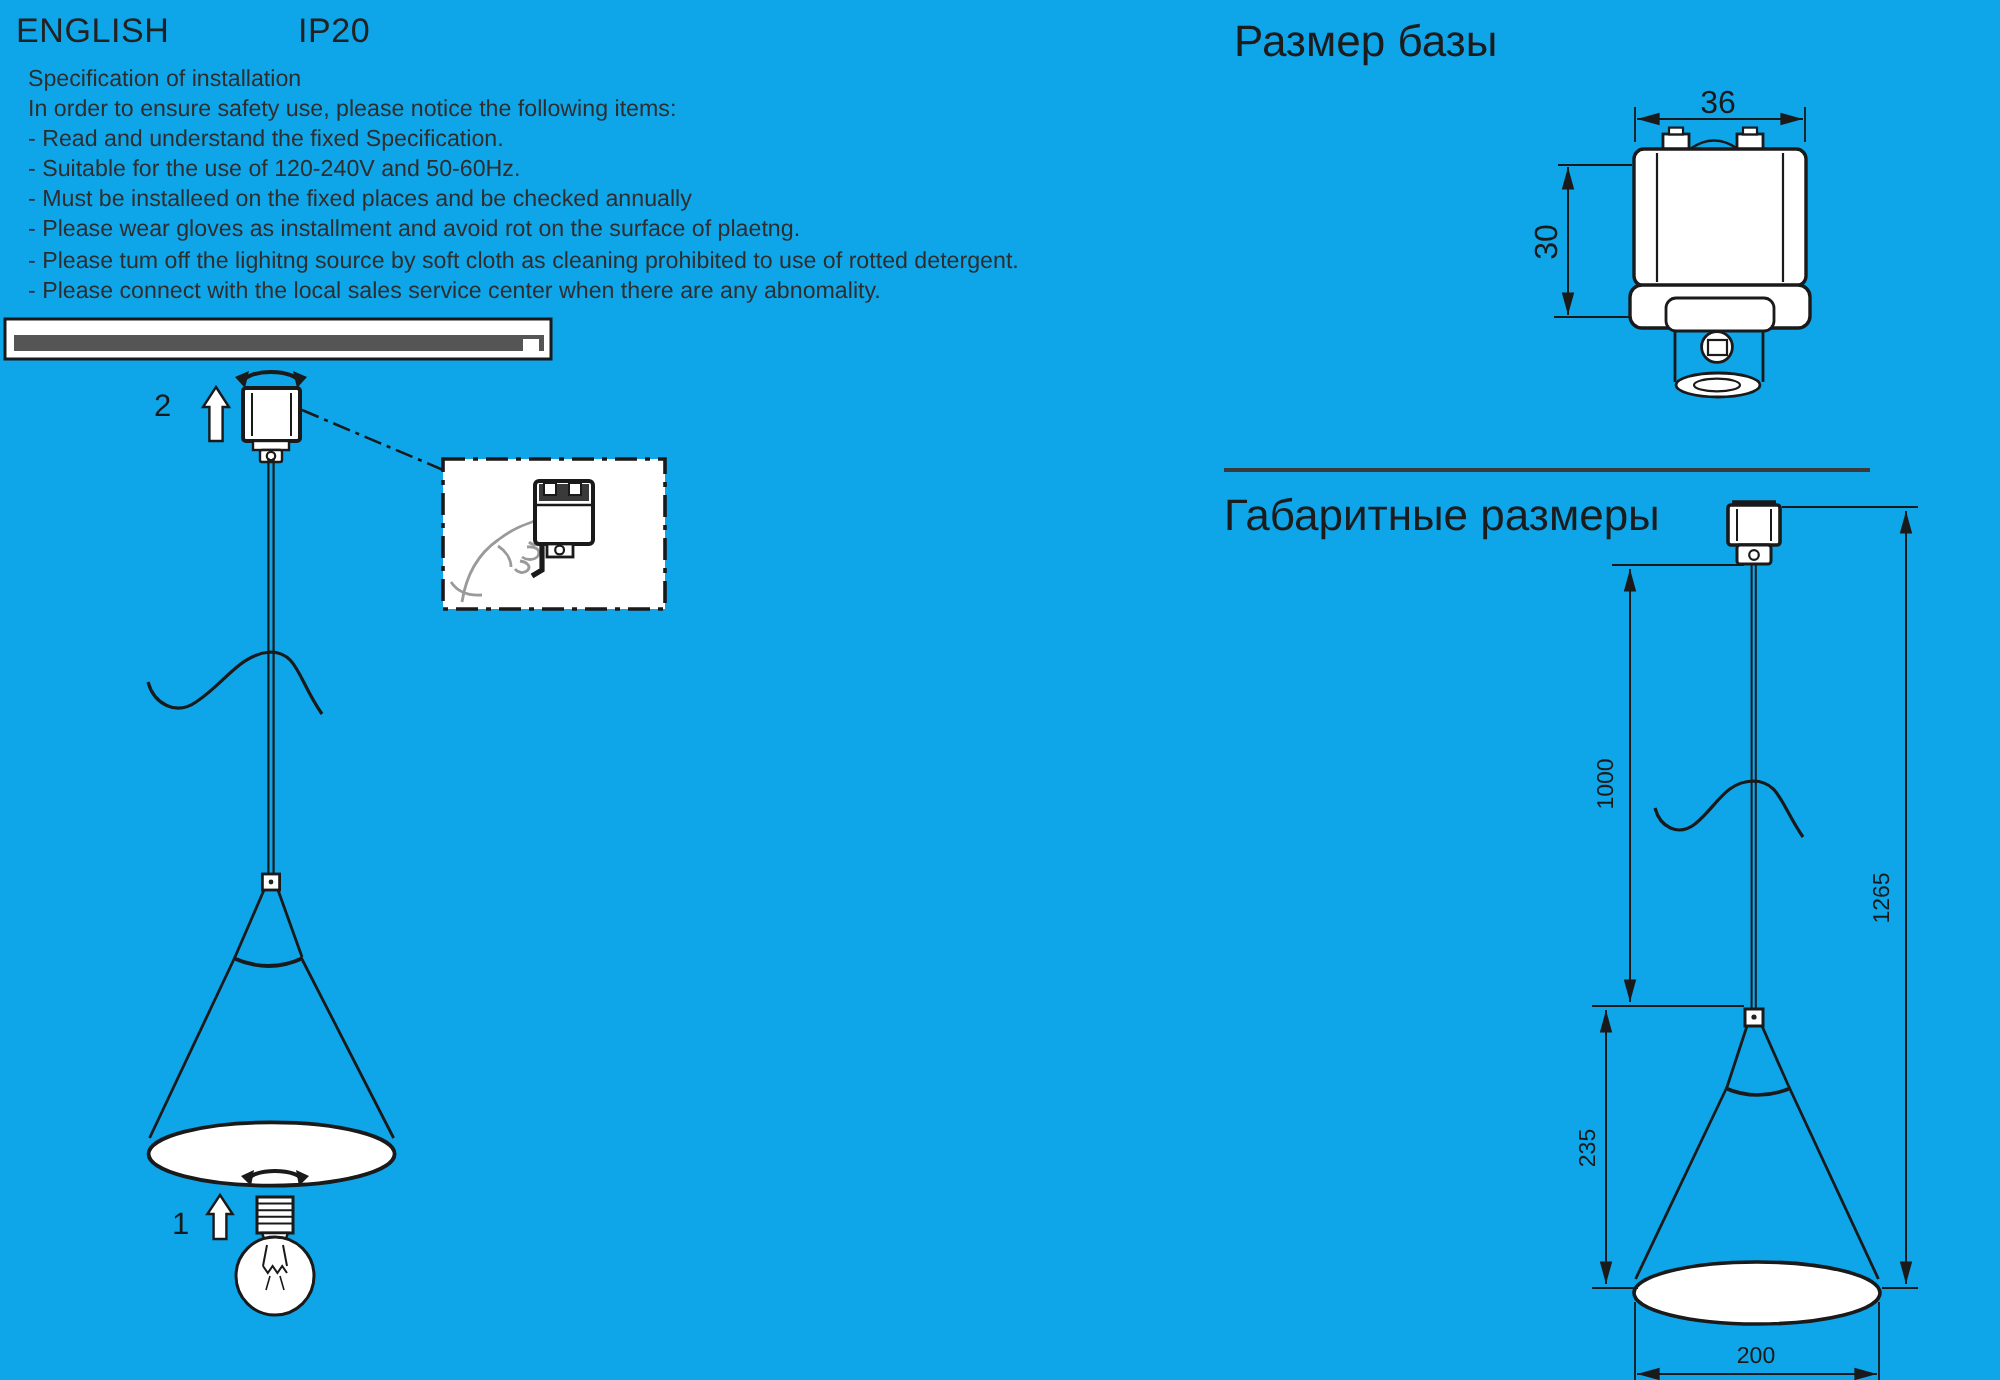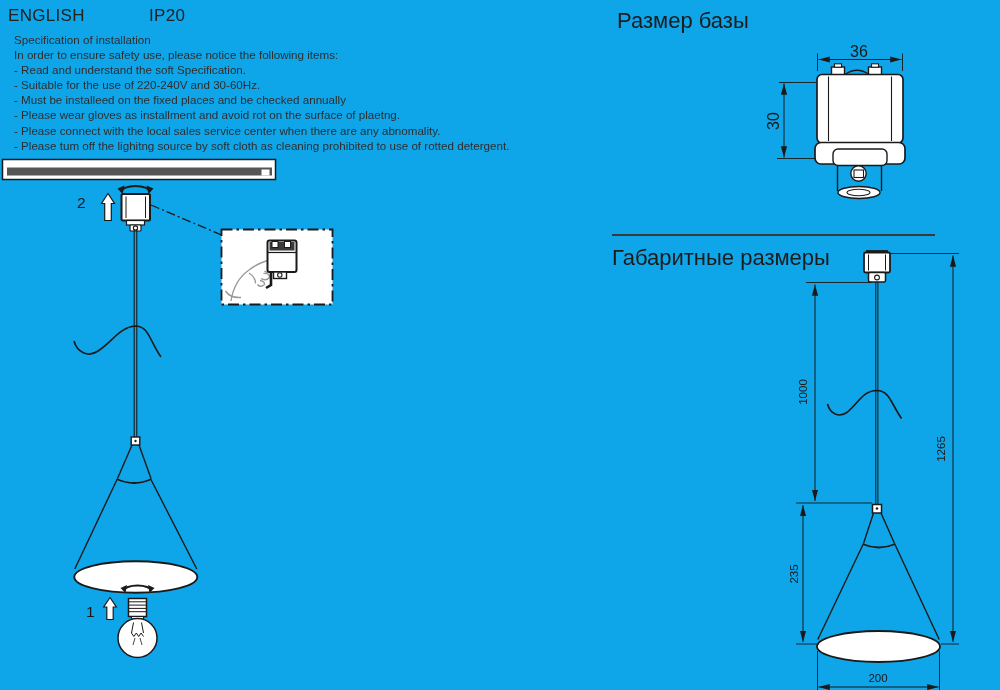--- a/index.html
+++ b/index.html
@@ -25,26 +25,26 @@
 <body>
 
 <div class="sheet">
 
   <div class="abs hdr" style="left:8px;top:6px;">ENGLISH</div>
   <div class="abs hdr" style="left:149px;top:6px;text-align:center;">IP20</div>
 
   <div class="abs spec" style="left:14px;top:32px;">
     <div>Specification of installation</div>
     <div>In order to ensure safety use, please notice the following items:</div>
-    <div>- Read and understand the soft Specification.</div>
-    <div>- Suitable for the use of 220-240V and 30-60Hz.</div>
+    <div>- Read and understand the fixed Specification.</div>
+    <div>- Suitable for the use of 120-240V and 50-60Hz.</div>
     <div>- Must be installeed on the fixed places and be checked annually</div>
     <div>- Please wear gloves as installment and avoid rot on the surface of plaetng.</div>
+    <div>- Please tum off the lighitng source by soft cloth as cleaning prohibited to use of rotted detergent.</div>
     <div>- Please connect with the local sales service center when there are any abnomality.</div>
-    <div>- Please tum off the lighitng source by soft cloth as cleaning prohibited to use of rotted detergent.</div>
   </div>
 
   <svg style="left:0;top:155px;" width="350" height="535" viewBox="0 155 350 535">
 
     <g>
       <rect x="2.5" y="159.5" width="273" height="20" class="fw" stroke-width="1.5"></rect>
       <rect x="7" y="167.5" width="265" height="8" fill="#555"></rect>
       <rect x="261.5" y="169.5" width="8" height="6" fill="#fff"></rect>
     </g>
 

